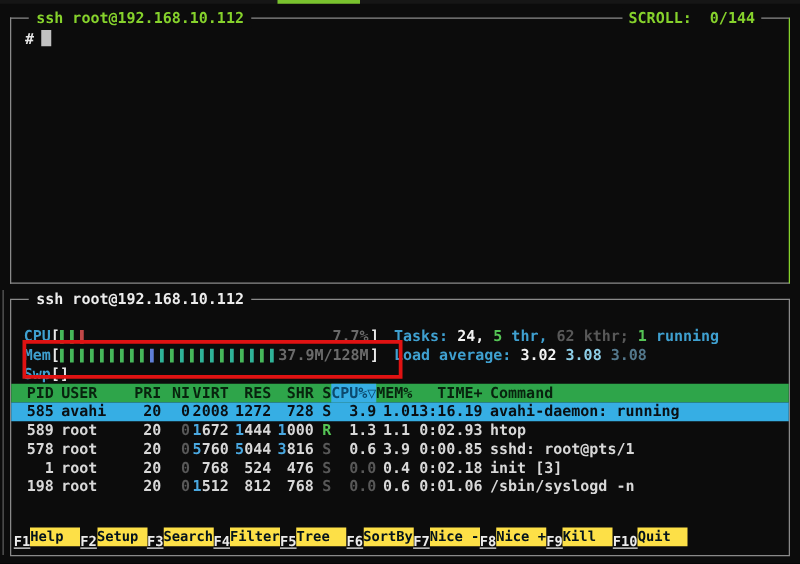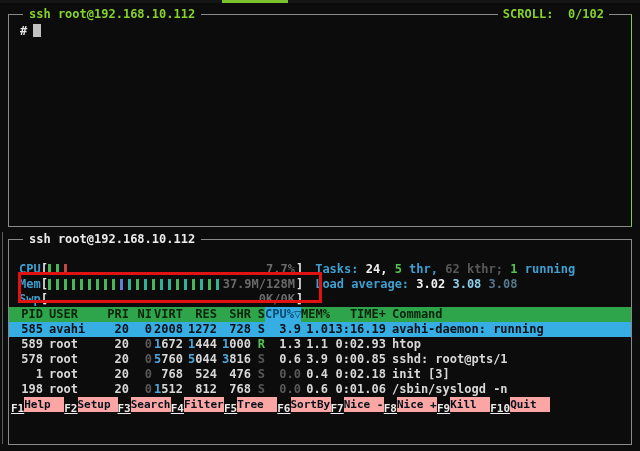--- a/index.html
+++ b/index.html
@@ -30,44 +30,44 @@
   .tabs{height:15px;margin:15px 0 0 10px;}
   .tab{display:inline-block;height:15px;padding:0 7px;margin-right:9px;}
   .phead{display:flex;height:15px;background:#2ea54a;color:#08230e;white-space:pre;}
   .prow{display:flex;height:15px;white-space:pre;}
   .prow.sel{background:#36aee4;}
   .pcell{display:block;overflow:visible;}
   .hsort{background:#36aee4;color:#0c4a6e;}
   .fbar{height:16px;margin:0 0 0 2px;font-size:11px;white-space:pre;}
   .fk{display:inline-block;}
   .fkey{color:#ececec;text-decoration:underline;}
-  .flabel{display:inline-block;width:40px;background:#fca5a5;color:#04131c;overflow:hidden;}
+  .flabel{display:inline-block;width:40px;background:#fde047;color:#04131c;overflow:hidden;margin-top:25px;}
   .redbox{position:absolute;left:18px;top:272px;width:298px;height:25px;border:3px solid #e01212;z-index:9;pointer-events:none;}
 </style>
 </head>
 <body>
 
 <div class="screen">
   <div class="topstrip">
     <div class="greenseg"></div>
   </div>
 
   <div class="pane pane-top">
     <span class="ptitle green">ssh root@192.168.10.112</span>
-    <span class="scrollind"><span>SCROLL:</span>&nbsp;&nbsp;<span>0/102</span></span>
+    <span class="scrollind"><span>SCROLL:</span>&nbsp;&nbsp;<span>0/144</span></span>
     <div class="shellline"><span>#</span><span class="cursor"></span></div>
   </div>
 
   <div class="pane pane-bottom">
     <span class="ptitle white">ssh root@192.168.10.112</span>
     <div class="htop-body">
       <div id="meter-area">
           <div class="mline"><span class="mlabel">CPU</span><span class="bracket">[</span><span class="mbar"><i class="tick" style="background: rgb(70, 184, 90);"></i><i class="tick" style="background: rgb(70, 184, 90);"></i><i class="tick" style="background: rgb(192, 72, 72);"></i><span class="mval">7.7%</span></span><span class="bracket">]</span><div class="mstat"><span style="color: rgb(63, 160, 208);">Tasks: </span><span style="color: rgb(242, 242, 242);">24, </span><span style="color: rgb(85, 196, 85);">5</span><span style="color: rgb(63, 160, 208);"> thr, </span><span style="color: rgb(88, 88, 88);">62 kthr; </span><span style="color: rgb(85, 196, 85);">1</span><span style="color: rgb(63, 160, 208);"> running</span></div></div>
           <div class="mline"><span class="mlabel">Mem</span><span class="bracket">[</span><span class="mbar"><i class="tick" style="background: rgb(70, 184, 90);"></i><i class="tick" style="background: rgb(70, 184, 90);"></i><i class="tick" style="background: rgb(70, 184, 90);"></i><i class="tick" style="background: rgb(70, 184, 90);"></i><i class="tick" style="background: rgb(70, 184, 90);"></i><i class="tick" style="background: rgb(70, 184, 90);"></i><i class="tick" style="background: rgb(70, 184, 90);"></i><i class="tick" style="background: rgb(70, 184, 90);"></i><i class="tick" style="background: rgb(70, 184, 90);"></i><i class="tick" style="background: rgb(95, 127, 216);"></i><i class="tick" style="background: rgb(47, 179, 152);"></i><i class="tick" style="background: rgb(70, 184, 90);"></i><i class="tick" style="background: rgb(47, 179, 152);"></i><i class="tick" style="background: rgb(70, 184, 90);"></i><i class="tick" style="background: rgb(47, 179, 152);"></i><i class="tick" style="background: rgb(47, 179, 152);"></i><i class="tick" style="background: rgb(70, 184, 90);"></i><i class="tick" style="background: rgb(47, 179, 152);"></i><i class="tick" style="background: rgb(70, 184, 90);"></i><i class="tick" style="background: rgb(47, 179, 152);"></i><i class="tick" style="background: rgb(70, 184, 90);"></i><i class="tick" style="background: rgb(47, 179, 152);"></i><span class="mval">37.9M/128M</span></span><span class="bracket">]</span><div class="mstat"><span style="color: rgb(63, 160, 208);">Load average: </span><span style="color: rgb(242, 242, 242);">3.02 </span><span style="color: rgb(142, 207, 232);">3.08 </span><span style="color: rgb(84, 120, 140);">3.08</span></div></div>
-          <div class="mline"><span class="mlabel">Swp</span><span class="bracket">[</span><span class="mbar"><span class="mval">0K/0K</span></span><span class="bracket">]</span></div>
+          <div class="mline"><span class="mlabel">Swp</span><span class="bracket">[</span><span class="bracket">]</span></div>
         </div>
       <div class="phead" id="phead"><span class="pcell" style="width: 34px; text-align: right;">PID</span><span class="pcell" style="width: 56px; text-align: left; margin-left: 6px;">USER</span><span class="pcell" style="width: 24px; text-align: right;">PRI</span><span class="pcell" style="width: 23px; text-align: right;">NI</span><span class="pcell" style="width: 31px; text-align: right;">VIRT</span><span class="pcell" style="width: 34px; text-align: right;">RES</span><span class="pcell" style="width: 34px; text-align: right;">SHR</span><span class="pcell" style="width: 14px; text-align: right;">S</span><span class="pcell hsort" style="width: 36px; text-align: right;">CPU%▽</span><span class="pcell" style="width: 27px; text-align: right;">MEM%</span><span class="pcell" style="width: 58px; text-align: right;">TIME+</span><span class="pcell" style="flex: 1 1 0%; text-align: left; margin-left: 6px;">Command</span></div>
       <div id="prows">
           <div class="prow sel"><span class="pcell" style="width: 34px; text-align: right;"><span style="color: rgb(10, 16, 20);">585</span></span><span class="pcell" style="width: 56px; text-align: left; margin-left: 6px;"><span style="color: rgb(10, 16, 20);">avahi</span></span><span class="pcell" style="width: 24px; text-align: right;"><span style="color: rgb(10, 16, 20);">20</span></span><span class="pcell" style="width: 23px; text-align: right;"><span style="color: rgb(10, 16, 20);">0</span></span><span class="pcell" style="width: 31px; text-align: right;"><span style="color: rgb(10, 16, 20);">2008</span></span><span class="pcell" style="width: 34px; text-align: right;"><span style="color: rgb(10, 16, 20);">1272</span></span><span class="pcell" style="width: 34px; text-align: right;"><span style="color: rgb(10, 16, 20);">728</span></span><span class="pcell" style="width: 14px; text-align: right;"><span style="color: rgb(10, 16, 20);">S</span></span><span class="pcell" style="width: 36px; text-align: right;"><span style="color: rgb(10, 16, 20);">3.9</span></span><span class="pcell" style="width: 27px; text-align: right;"><span style="color: rgb(10, 16, 20);">1.0</span></span><span class="pcell" style="width: 58px; text-align: right;"><span style="color: rgb(10, 16, 20);">13:16.19</span></span><span class="pcell" style="flex: 1 1 0%; text-align: left; margin-left: 6px;"><span style="color: rgb(10, 16, 20);">avahi-daemon: running</span></span></div>
           <div class="prow"><span class="pcell" style="width: 34px; text-align: right;"><span style="color: rgb(216, 216, 216);">589</span></span><span class="pcell" style="width: 56px; text-align: left; margin-left: 6px;"><span style="color: rgb(216, 216, 216);">root</span></span><span class="pcell" style="width: 24px; text-align: right;"><span style="color: rgb(216, 216, 216);">20</span></span><span class="pcell" style="width: 23px; text-align: right;"><span style="color: rgb(88, 88, 88);">0</span></span><span class="pcell" style="width: 31px; text-align: right;"><span style="color: rgb(74, 168, 224);">1</span><span style="color: rgb(216, 216, 216);">672</span></span><span class="pcell" style="width: 34px; text-align: right;"><span style="color: rgb(74, 168, 224);">1</span><span style="color: rgb(216, 216, 216);">444</span></span><span class="pcell" style="width: 34px; text-align: right;"><span style="color: rgb(74, 168, 224);">1</span><span style="color: rgb(216, 216, 216);">000</span></span><span class="pcell" style="width: 14px; text-align: right;"><span style="color: rgb(85, 196, 85);">R</span></span><span class="pcell" style="width: 36px; text-align: right;"><span style="color: rgb(216, 216, 216);">1.3</span></span><span class="pcell" style="width: 27px; text-align: right;"><span style="color: rgb(216, 216, 216);">1.1</span></span><span class="pcell" style="width: 58px; text-align: right;"><span style="color: rgb(216, 216, 216);">0:02.93</span></span><span class="pcell" style="flex: 1 1 0%; text-align: left; margin-left: 6px;"><span style="color: rgb(216, 216, 216);">htop</span></span></div>
           <div class="prow"><span class="pcell" style="width: 34px; text-align: right;"><span style="color: rgb(216, 216, 216);">578</span></span><span class="pcell" style="width: 56px; text-align: left; margin-left: 6px;"><span style="color: rgb(216, 216, 216);">root</span></span><span class="pcell" style="width: 24px; text-align: right;"><span style="color: rgb(216, 216, 216);">20</span></span><span class="pcell" style="width: 23px; text-align: right;"><span style="color: rgb(88, 88, 88);">0</span></span><span class="pcell" style="width: 31px; text-align: right;"><span style="color: rgb(74, 168, 224);">5</span><span style="color: rgb(216, 216, 216);">760</span></span><span class="pcell" style="width: 34px; text-align: right;"><span style="color: rgb(74, 168, 224);">5</span><span style="color: rgb(216, 216, 216);">044</span></span><span class="pcell" style="width: 34px; text-align: right;"><span style="color: rgb(74, 168, 224);">3</span><span style="color: rgb(216, 216, 216);">816</span></span><span class="pcell" style="width: 14px; text-align: right;"><span style="color: rgb(88, 88, 88);">S</span></span><span class="pcell" style="width: 36px; text-align: right;"><span style="color: rgb(216, 216, 216);">0.6</span></span><span class="pcell" style="width: 27px; text-align: right;"><span style="color: rgb(216, 216, 216);">3.9</span></span><span class="pcell" style="width: 58px; text-align: right;"><span style="color: rgb(216, 216, 216);">0:00.85</span></span><span class="pcell" style="flex: 1 1 0%; text-align: left; margin-left: 6px;"><span style="color: rgb(216, 216, 216);">sshd: root@pts/1</span></span></div>
           <div class="prow"><span class="pcell" style="width: 34px; text-align: right;"><span style="color: rgb(216, 216, 216);">1</span></span><span class="pcell" style="width: 56px; text-align: left; margin-left: 6px;"><span style="color: rgb(216, 216, 216);">root</span></span><span class="pcell" style="width: 24px; text-align: right;"><span style="color: rgb(216, 216, 216);">20</span></span><span class="pcell" style="width: 23px; text-align: right;"><span style="color: rgb(88, 88, 88);">0</span></span><span class="pcell" style="width: 31px; text-align: right;"><span style="color: rgb(216, 216, 216);">768</span></span><span class="pcell" style="width: 34px; text-align: right;"><span style="color: rgb(216, 216, 216);">524</span></span><span class="pcell" style="width: 34px; text-align: right;"><span style="color: rgb(216, 216, 216);">476</span></span><span class="pcell" style="width: 14px; text-align: right;"><span style="color: rgb(88, 88, 88);">S</span></span><span class="pcell" style="width: 36px; text-align: right;"><span style="color: rgb(88, 88, 88);">0.0</span></span><span class="pcell" style="width: 27px; text-align: right;"><span style="color: rgb(216, 216, 216);">0.4</span></span><span class="pcell" style="width: 58px; text-align: right;"><span style="color: rgb(216, 216, 216);">0:02.18</span></span><span class="pcell" style="flex: 1 1 0%; text-align: left; margin-left: 6px;"><span style="color: rgb(216, 216, 216);">init [3]</span></span></div>
           <div class="prow"><span class="pcell" style="width: 34px; text-align: right;"><span style="color: rgb(216, 216, 216);">198</span></span><span class="pcell" style="width: 56px; text-align: left; margin-left: 6px;"><span style="color: rgb(216, 216, 216);">root</span></span><span class="pcell" style="width: 24px; text-align: right;"><span style="color: rgb(216, 216, 216);">20</span></span><span class="pcell" style="width: 23px; text-align: right;"><span style="color: rgb(88, 88, 88);">0</span></span><span class="pcell" style="width: 31px; text-align: right;"><span style="color: rgb(74, 168, 224);">1</span><span style="color: rgb(216, 216, 216);">512</span></span><span class="pcell" style="width: 34px; text-align: right;"><span style="color: rgb(216, 216, 216);">812</span></span><span class="pcell" style="width: 34px; text-align: right;"><span style="color: rgb(216, 216, 216);">768</span></span><span class="pcell" style="width: 14px; text-align: right;"><span style="color: rgb(88, 88, 88);">S</span></span><span class="pcell" style="width: 36px; text-align: right;"><span style="color: rgb(88, 88, 88);">0.0</span></span><span class="pcell" style="width: 27px; text-align: right;"><span style="color: rgb(216, 216, 216);">0.6</span></span><span class="pcell" style="width: 58px; text-align: right;"><span style="color: rgb(216, 216, 216);">0:01.06</span></span><span class="pcell" style="flex: 1 1 0%; text-align: left; margin-left: 6px;"><span style="color: rgb(216, 216, 216);">/sbin/syslogd -n</span></span></div>
         </div>
       <div class="fbar" id="fbar"><span class="fk"><span class="fkey">F1</span><span class="flabel">Help</span></span><span class="fk"><span class="fkey">F2</span><span class="flabel">Setup</span></span><span class="fk"><span class="fkey">F3</span><span class="flabel">Search</span></span><span class="fk"><span class="fkey">F4</span><span class="flabel">Filter</span></span><span class="fk"><span class="fkey">F5</span><span class="flabel">Tree</span></span><span class="fk"><span class="fkey">F6</span><span class="flabel">SortBy</span></span><span class="fk"><span class="fkey">F7</span><span class="flabel">Nice -</span></span><span class="fk"><span class="fkey">F8</span><span class="flabel">Nice +</span></span><span class="fk"><span class="fkey">F9</span><span class="flabel">Kill</span></span><span class="fk"><span class="fkey">F10</span><span class="flabel">Quit</span></span></div>

